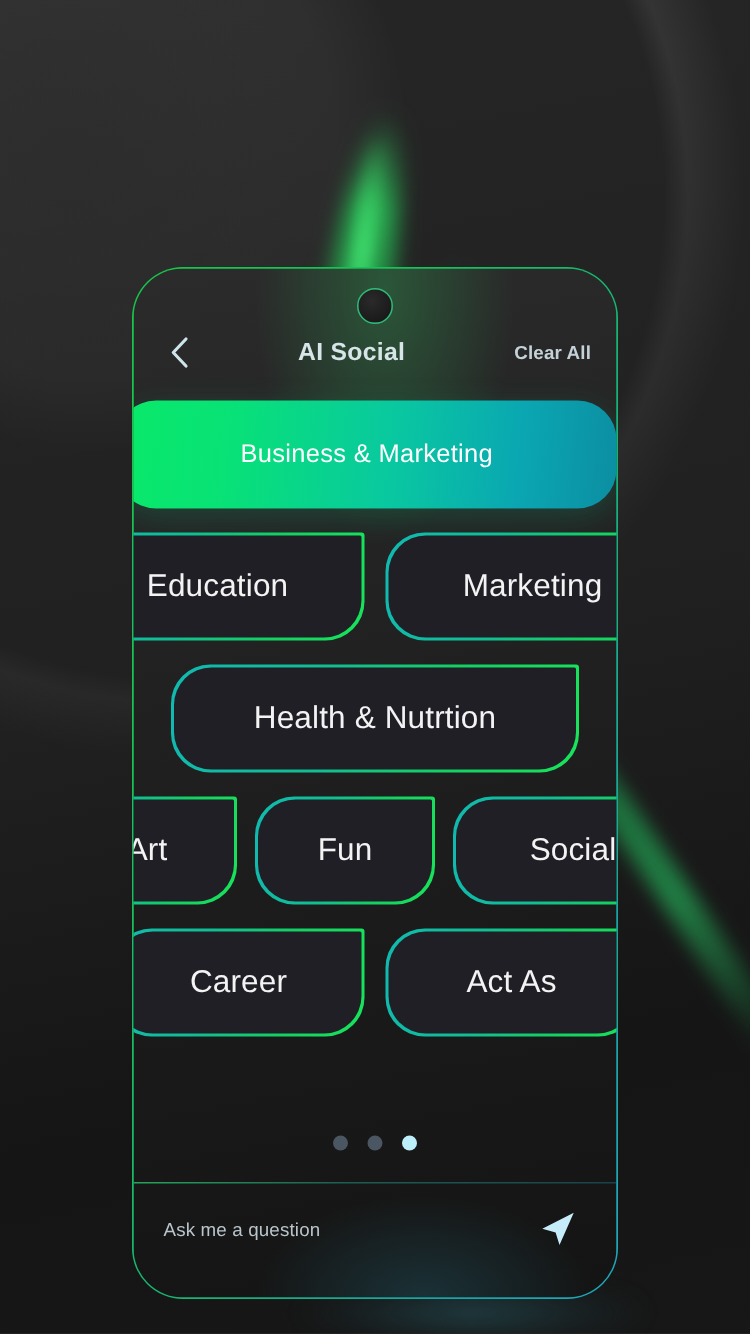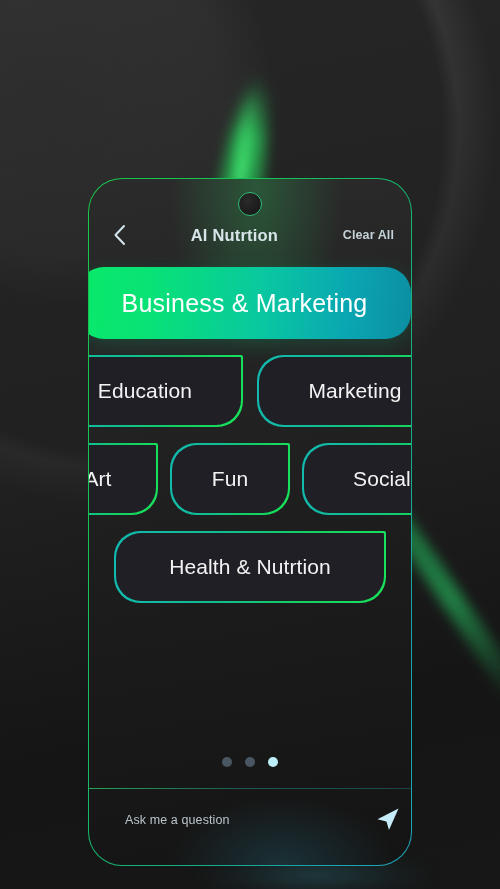--- a/index.html
+++ b/index.html
@@ -199,21 +199,21 @@
     left:0;
     width:345px;
     margin-left:-11px;
     height:72px;
     border-radius:26px;
     background:linear-gradient(95deg,#0ae969 0%, #08e276 22%, #09c8a0 55%, #0aa7b2 80%, #0c8ea2 100%);
     display:flex; align-items:center; justify-content:center;
     box-shadow:0 6px 22px rgba(10,200,130,.20);
   }
   .chip-active span {
-    font-size:25px;
+    font-size:17px;
     font-weight:400;
     color:#ffffff;
     letter-spacing:.2px;
   }
 
   
   .chip {
     position:relative;
     height:72px;
     border-radius:26px 2px 26px 26px;
@@ -263,21 +263,21 @@
   
   .divider {
     position:absolute;
     left:0; bottom:76px;
     width:100%;
     height:1px;
     background:linear-gradient(90deg, rgba(40,190,100,.85) 0%, rgba(34,150,130,.55) 45%, rgba(30,120,140,.45) 100%);
   }
   .input-bar {
     position:absolute;
-    left:16px; bottom:0;
+    left:0; bottom:0;
     width:100%;
     height:76px;
     display:flex; align-items:center;
     padding:0 20px 14px 20px;
   }
   .input-placeholder {
     flex:1 1 auto;
     font-size:12.5px;
     font-weight:400;
     color:#b9c4cb;
@@ -314,21 +314,21 @@
       <div class="notch-camera"></div>
 
       <div class="app-header">
         <div class="back-btn">
           <span>
             <svg width="17" height="24" viewBox="0 0 17 24" fill="none">
               <path d="M13 3 L4.5 12 L13 21" stroke="#cfe3ea" stroke-width="2.1" stroke-linecap="round" stroke-linejoin="round"></path>
             </svg>
           </span>
         </div>
-        <div class="app-title">AI Nutrtion</div>
+        <div class="app-title">AI Social</div>
         <div class="clear-all">Clear All</div>
       </div>
 
       <div class="chips-area">
 
         <div class="chip-row">
           <div class="chip-active">
             <span>Business &amp; Marketing</span>
           </div>
         </div>
@@ -339,46 +339,58 @@
               <span>Education</span>
             </div>
           </div>
           <div class="chip w-astrology">
             <div class="chip-face">
               <span>Marketing</span>
             </div>
           </div>
         </div>
 
+        <div class="chip-row">
+          <div class="chip w-health">
+            <div class="chip-face">
+              <span>Health &amp; Nutrtion</span>
+            </div>
+          </div>
+        </div>
+
         <div class="chip-row row-triple">
           <div class="chip w-art">
             <div class="chip-face">
               <span>Art</span>
             </div>
           </div>
           <div class="chip w-fun">
             <div class="chip-face">
               <span>Fun</span>
             </div>
           </div>
           <div class="chip w-social">
             <div class="chip-face">
               <span>Social</span>
             </div>
           </div>
         </div>
 
-        <div class="chip-row">
-          <div class="chip w-health">
-            <div class="chip-face">
-              <span>Health &amp; Nutrtion</span>
-            </div>
-          </div>
-        </div>
-
+        <div class="chip-row row-pair2">
+          <div class="chip w-career">
+            <div class="chip-face">
+              <span>Career</span>
+            </div>
+          </div>
+          <div class="chip w-actas">
+            <div class="chip-face">
+              <span>Act As</span>
+            </div>
+          </div>
+        </div>
 
       </div>
 
       <div class="dots">
         <div class="dot"></div>
         <div class="dot"></div>
         <div class="dot is-active"></div>
       </div>
 
       <div class="divider"></div>

